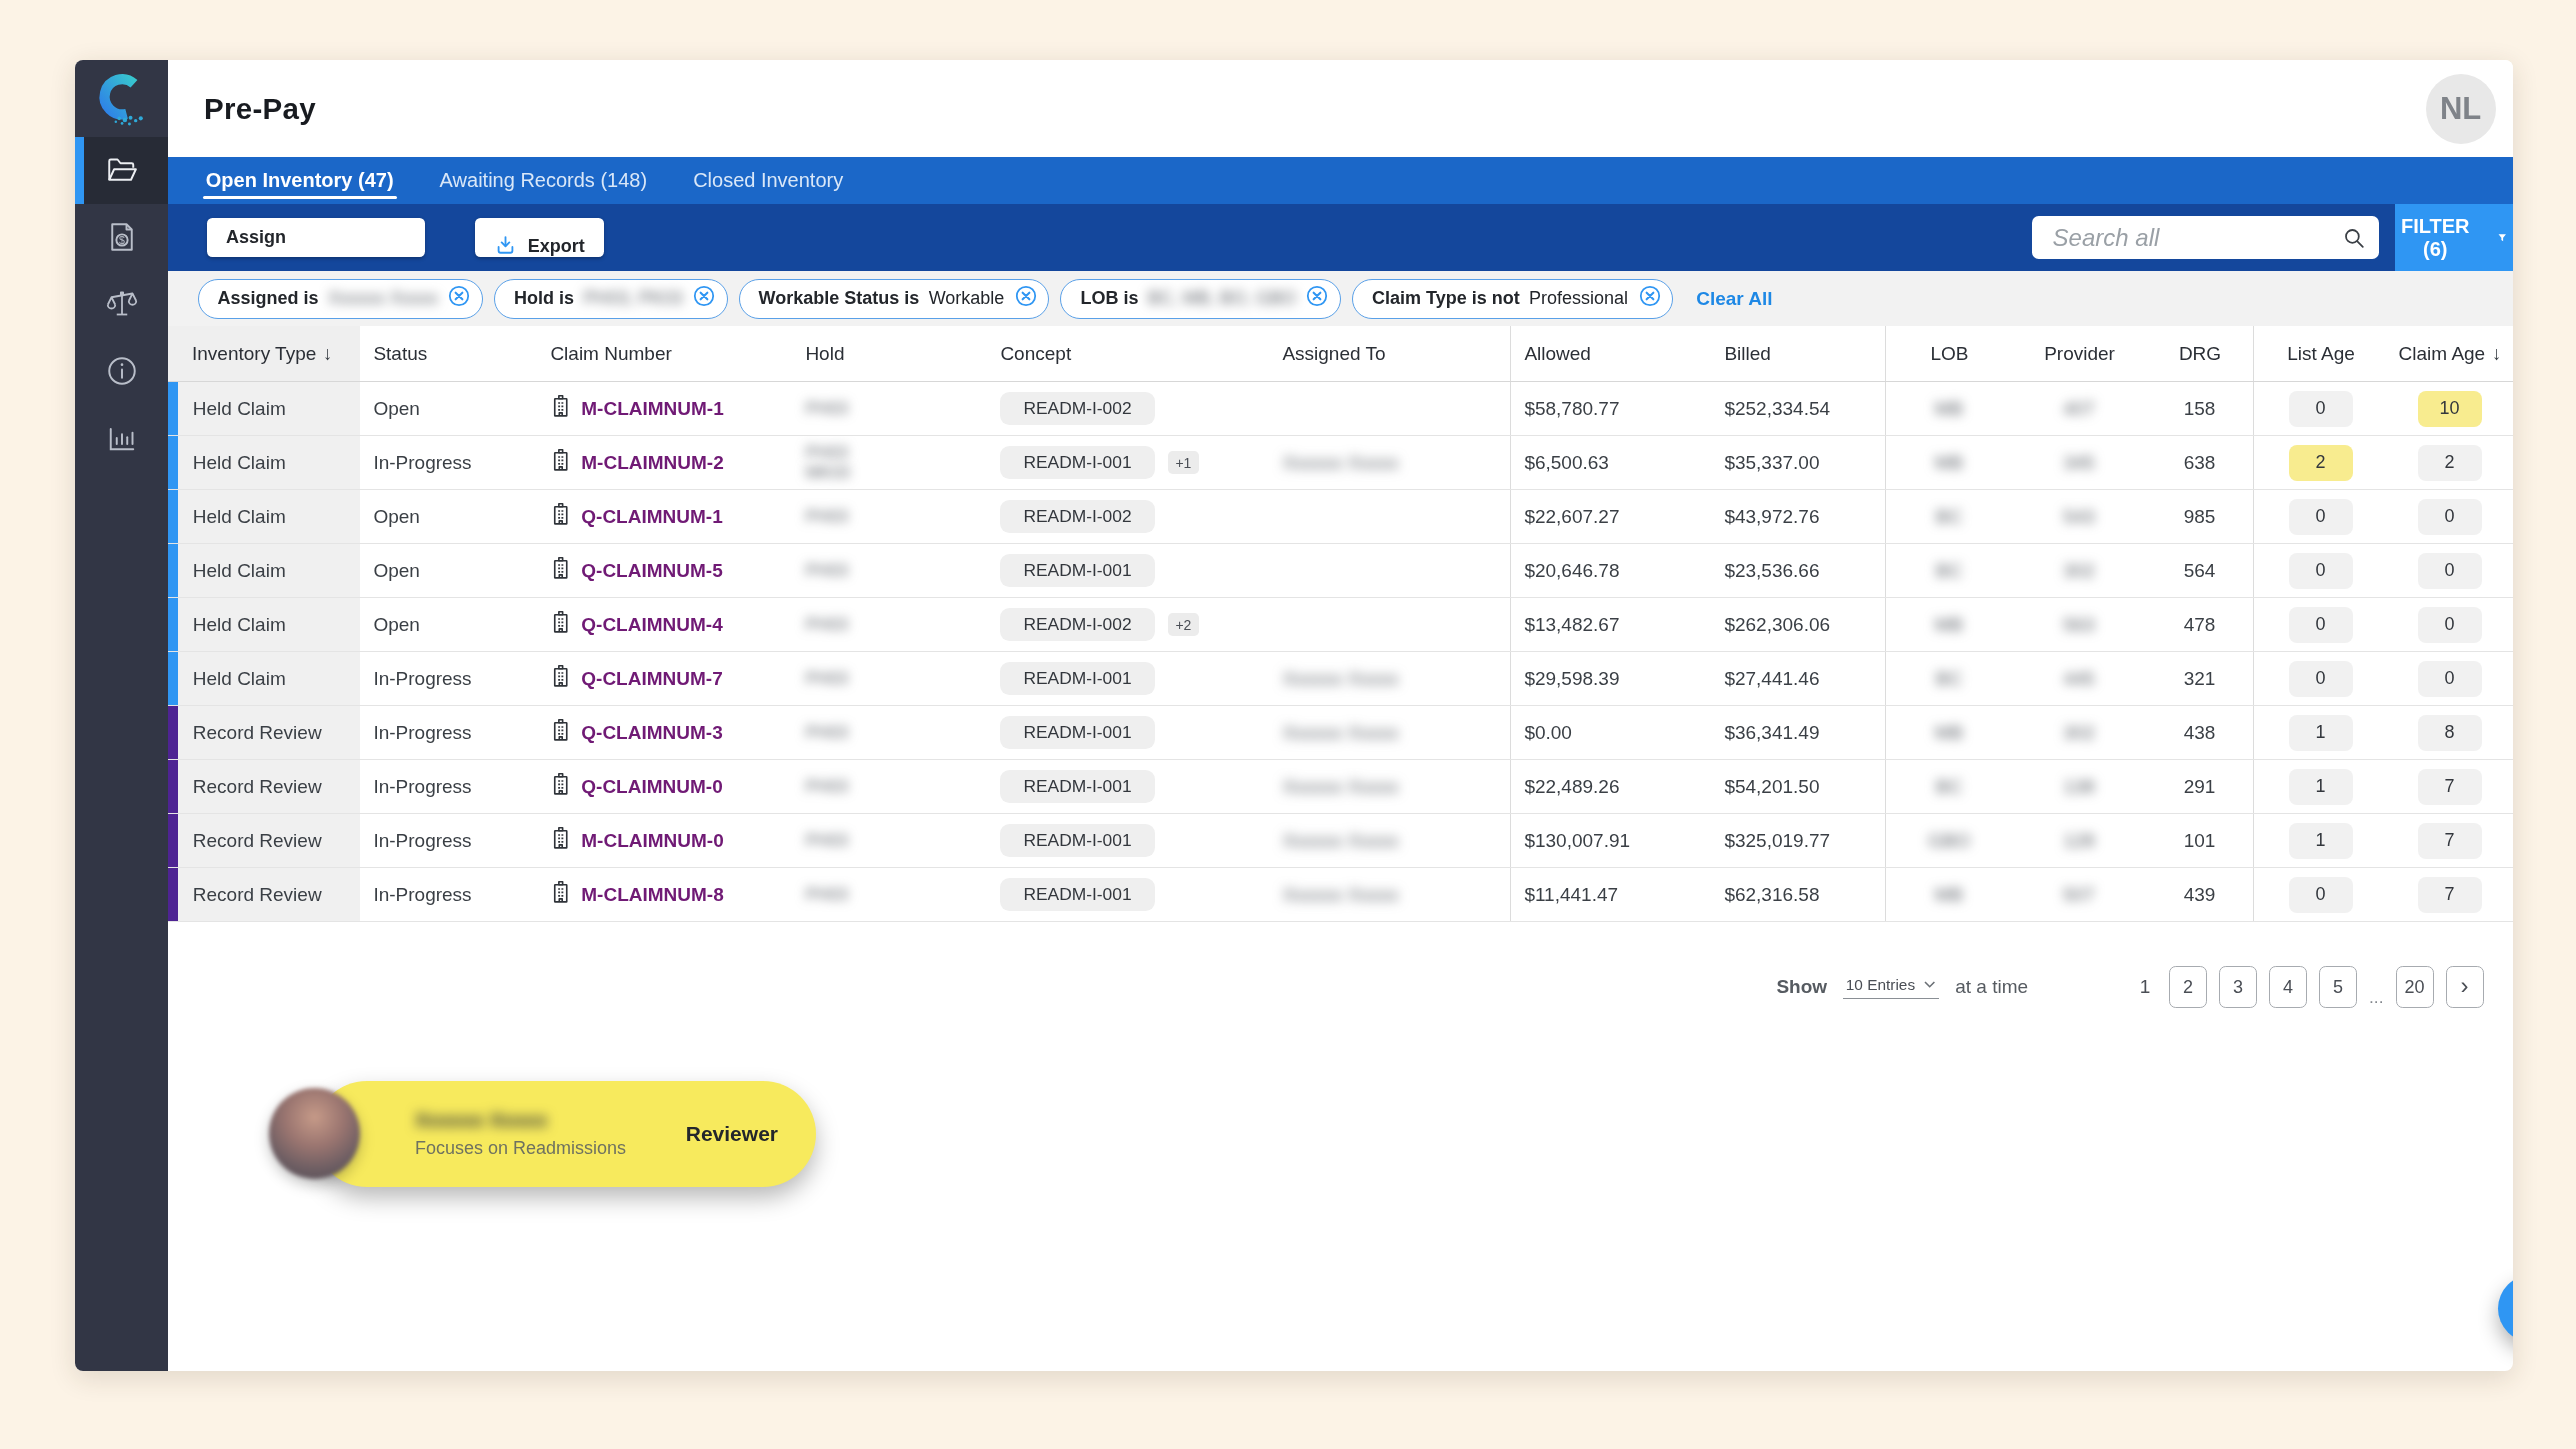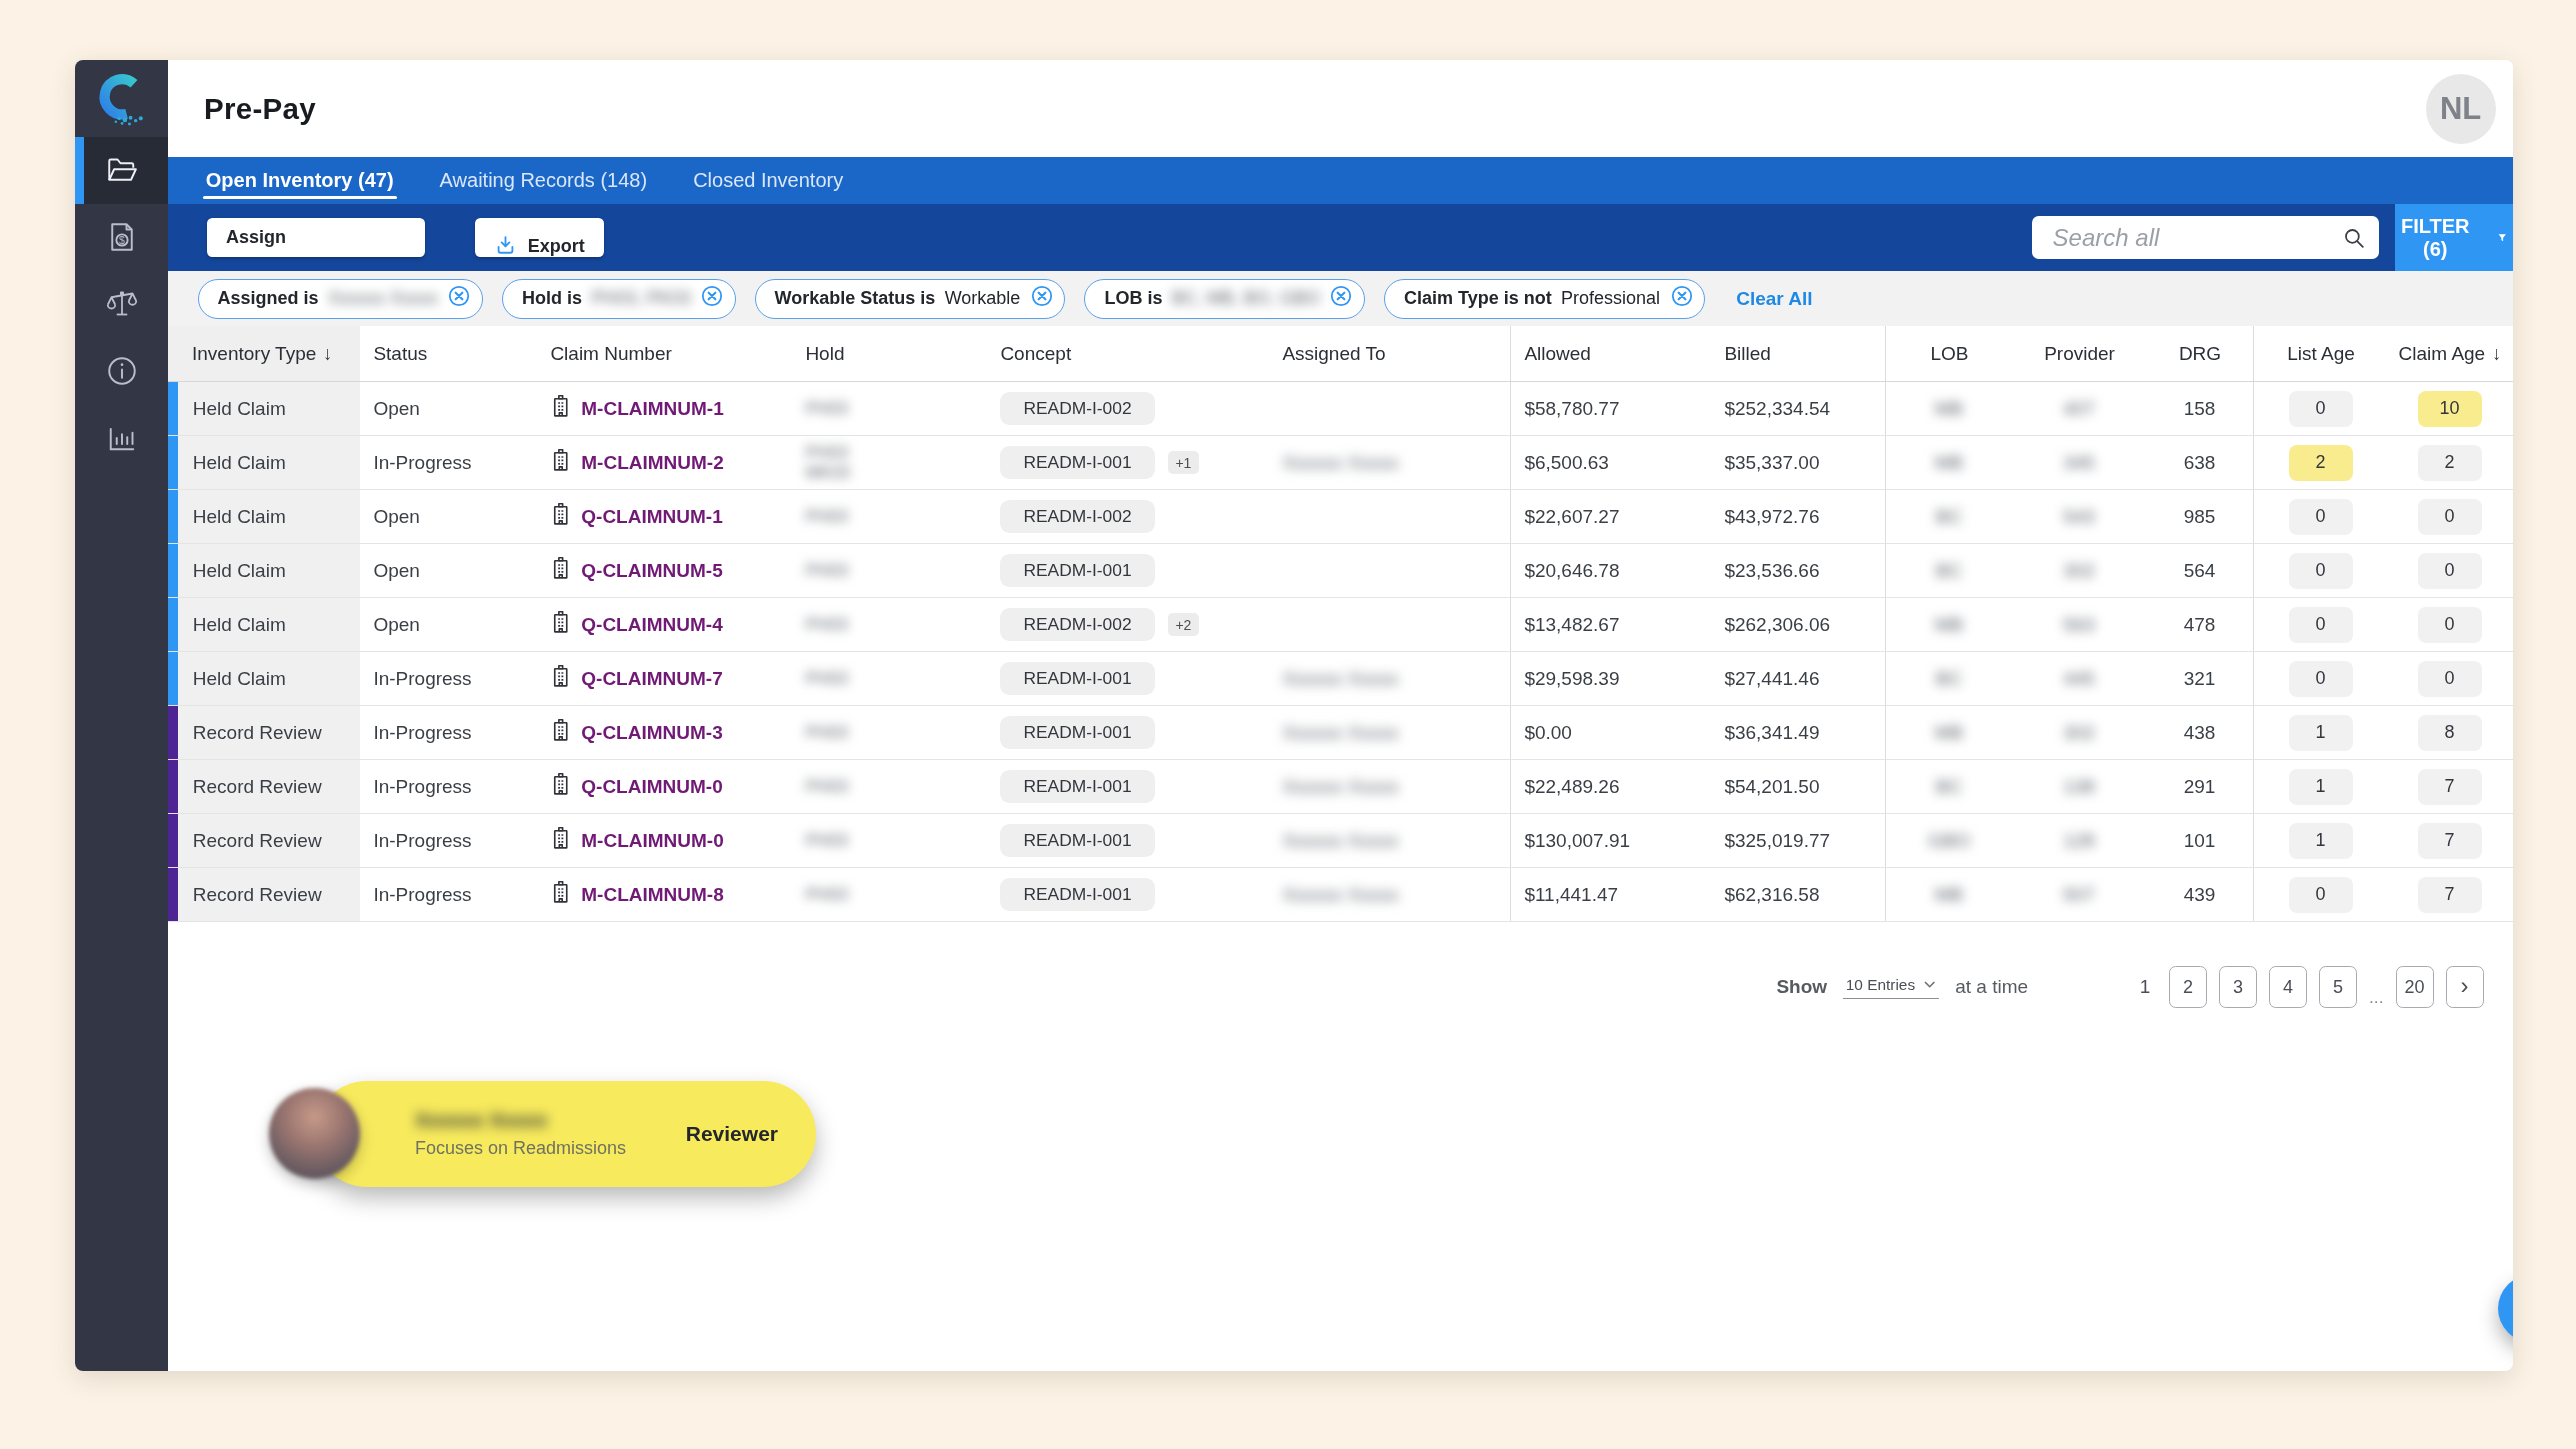--- a/index.html
+++ b/index.html
@@ -40,21 +40,21 @@
     border-radius:5.4px;height:39px;padding:0 19px;font-family:inherit;font-size:18px;font-weight:bold;
     color:#23262B;cursor:pointer;box-shadow:0 1.3px 3.4px rgba(0,0,0,.25);}
   .search-box{margin-left:auto;margin-right:16px;display:flex;align-items:center;background:#fff;
     border-radius:6.7px;height:43px;width:315px;padding:0 13.4px 0 19px;}
   .search-box input{border:none;outline:none;flex:1;font-family:Liberation Sans, sans-serif;font-size:24px;color:#8b5cf6;min-width:0;}
   .search-box input::placeholder{font-style:italic;color:#9AA0A6;}
   .filter-btn{width:118px;height:67px;flex:none;border:none;background:#2F96F3;color:#fff;
     font-family:inherit;font-size:20px;font-weight:bold;display:flex;align-items:center;
     justify-content:center;gap:27px;cursor:pointer;}
 
-  .chiprow{height:55px;background:#F2F2F2;display:flex;align-items:center;padding-left:29.5px;gap:19px;flex:none;}
+  .chiprow{height:55px;background:#F2F2F2;display:flex;align-items:center;padding-left:29.5px;gap:11px;flex:none;}
   .chip{display:flex;align-items:center;gap:9.4px;height:38px;background:#fff;border:1.7px solid #59A0E8;
     border-radius:21.5px;padding:0 10.7px 0 19px;font-size:18px;color:#23262B;white-space:nowrap;}
   .chip .lbl{font-weight:600;}
   .chip .x-btn{display:flex;align-items:center;cursor:pointer;}
   .clear-all{margin-left:12px;color:#1E88E5;font-weight:bold;font-size:19px;cursor:pointer;}
   .blurtxt{filter:blur(6px);color:#5A5F66;}
   .blurtxt.small{filter:blur(5.4px);}
 
   
   :root{--cols:192px 177px 255px 195px 282px 241px 201px 174px 127px 134px 107px 134px 125px;}

